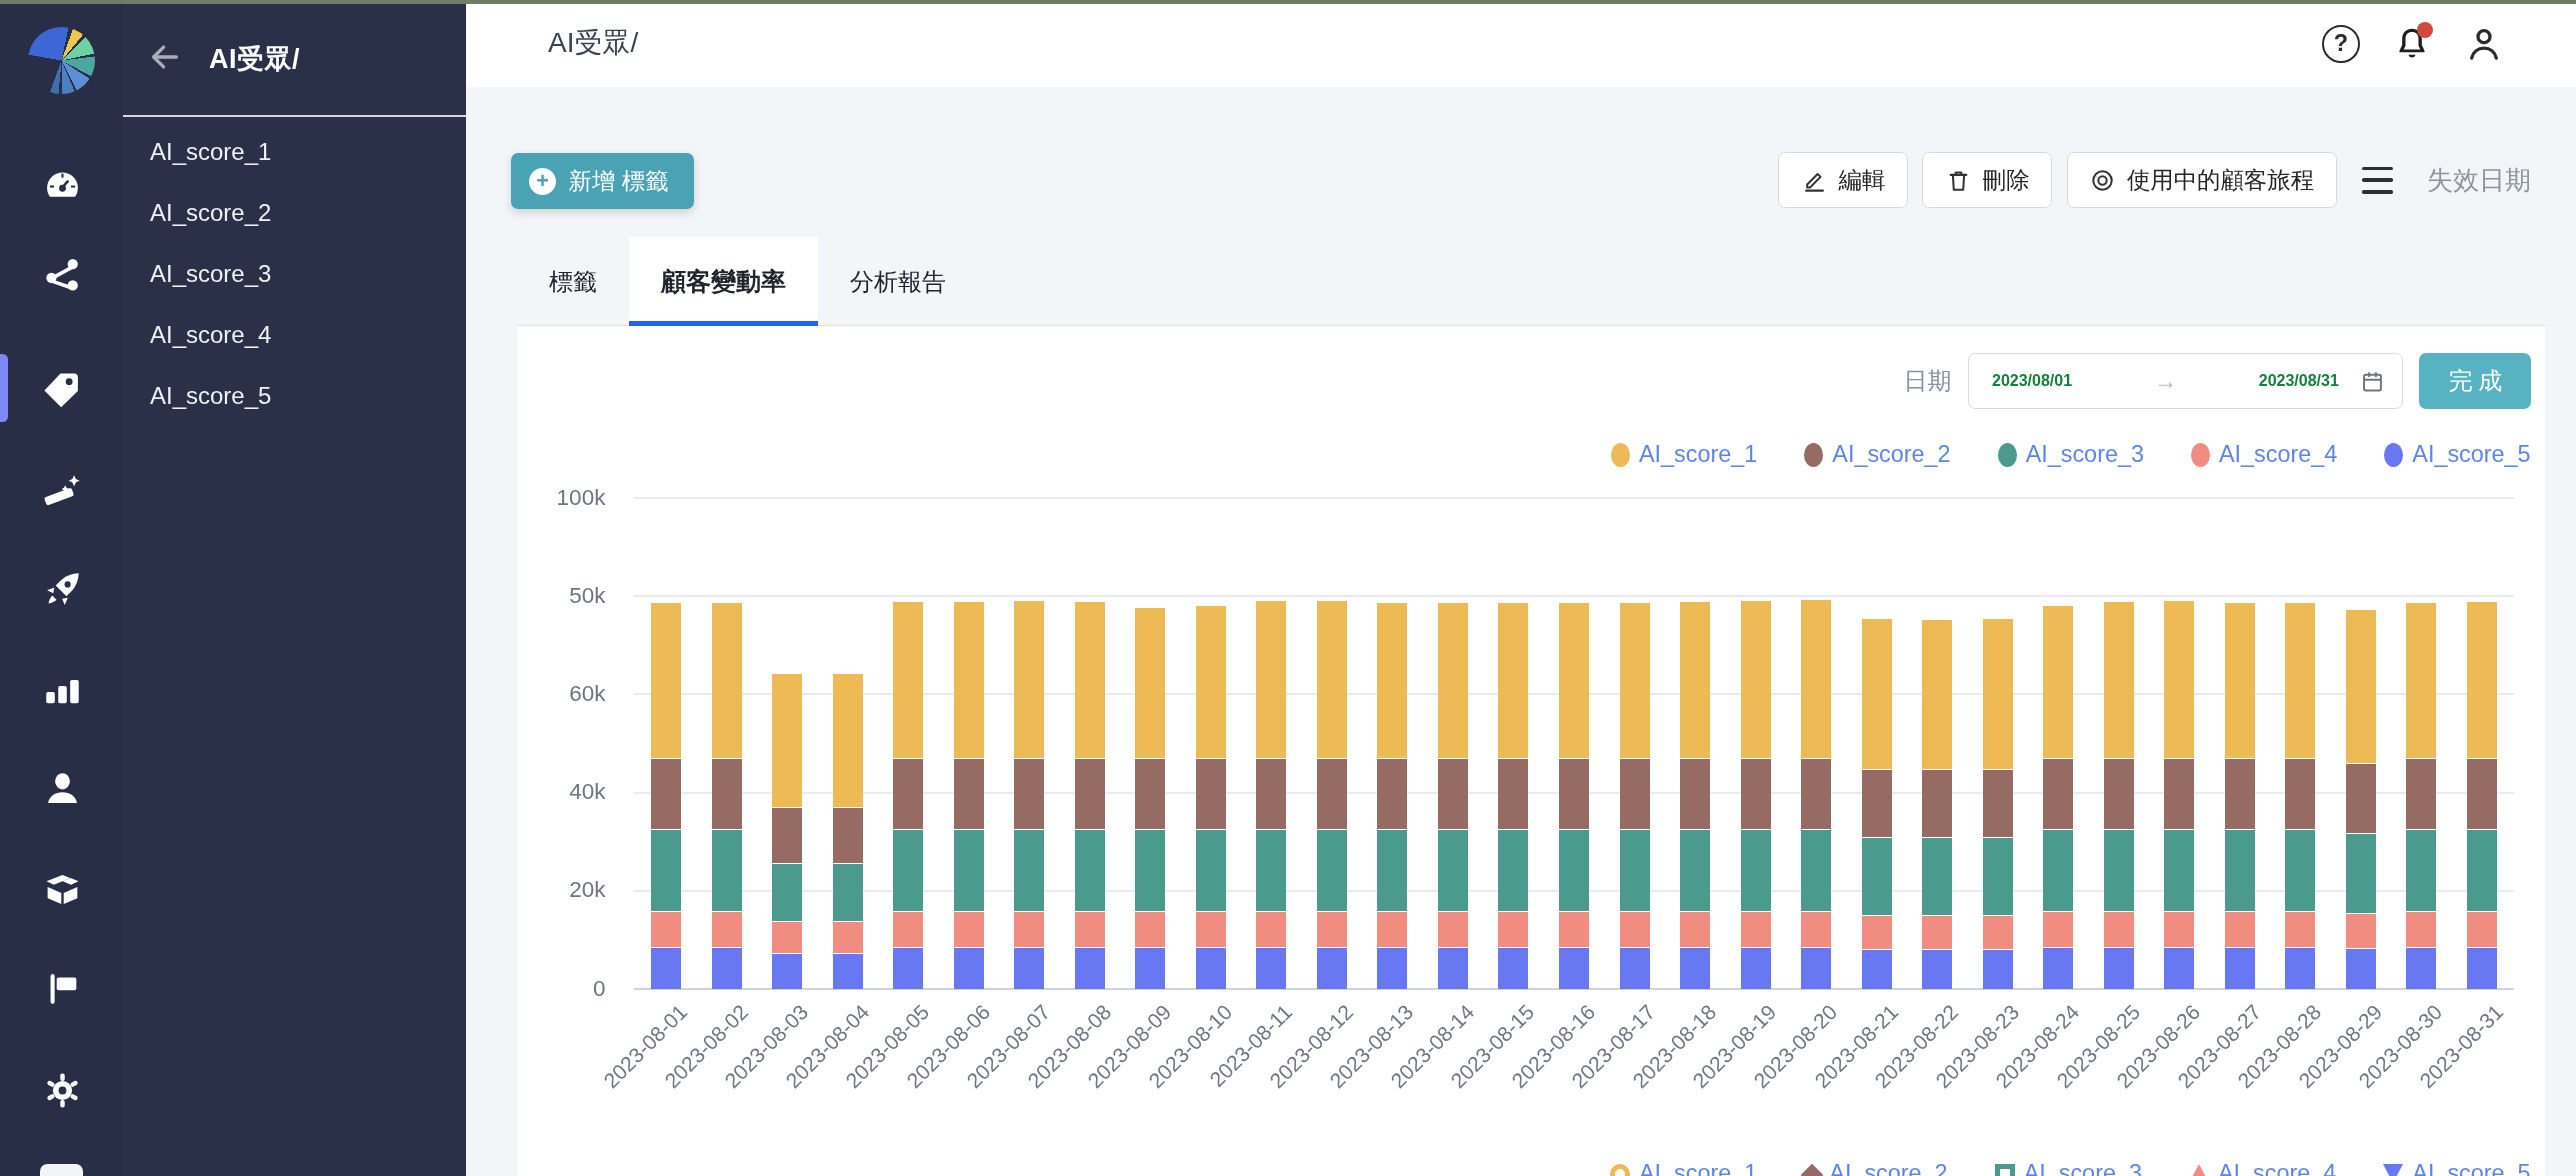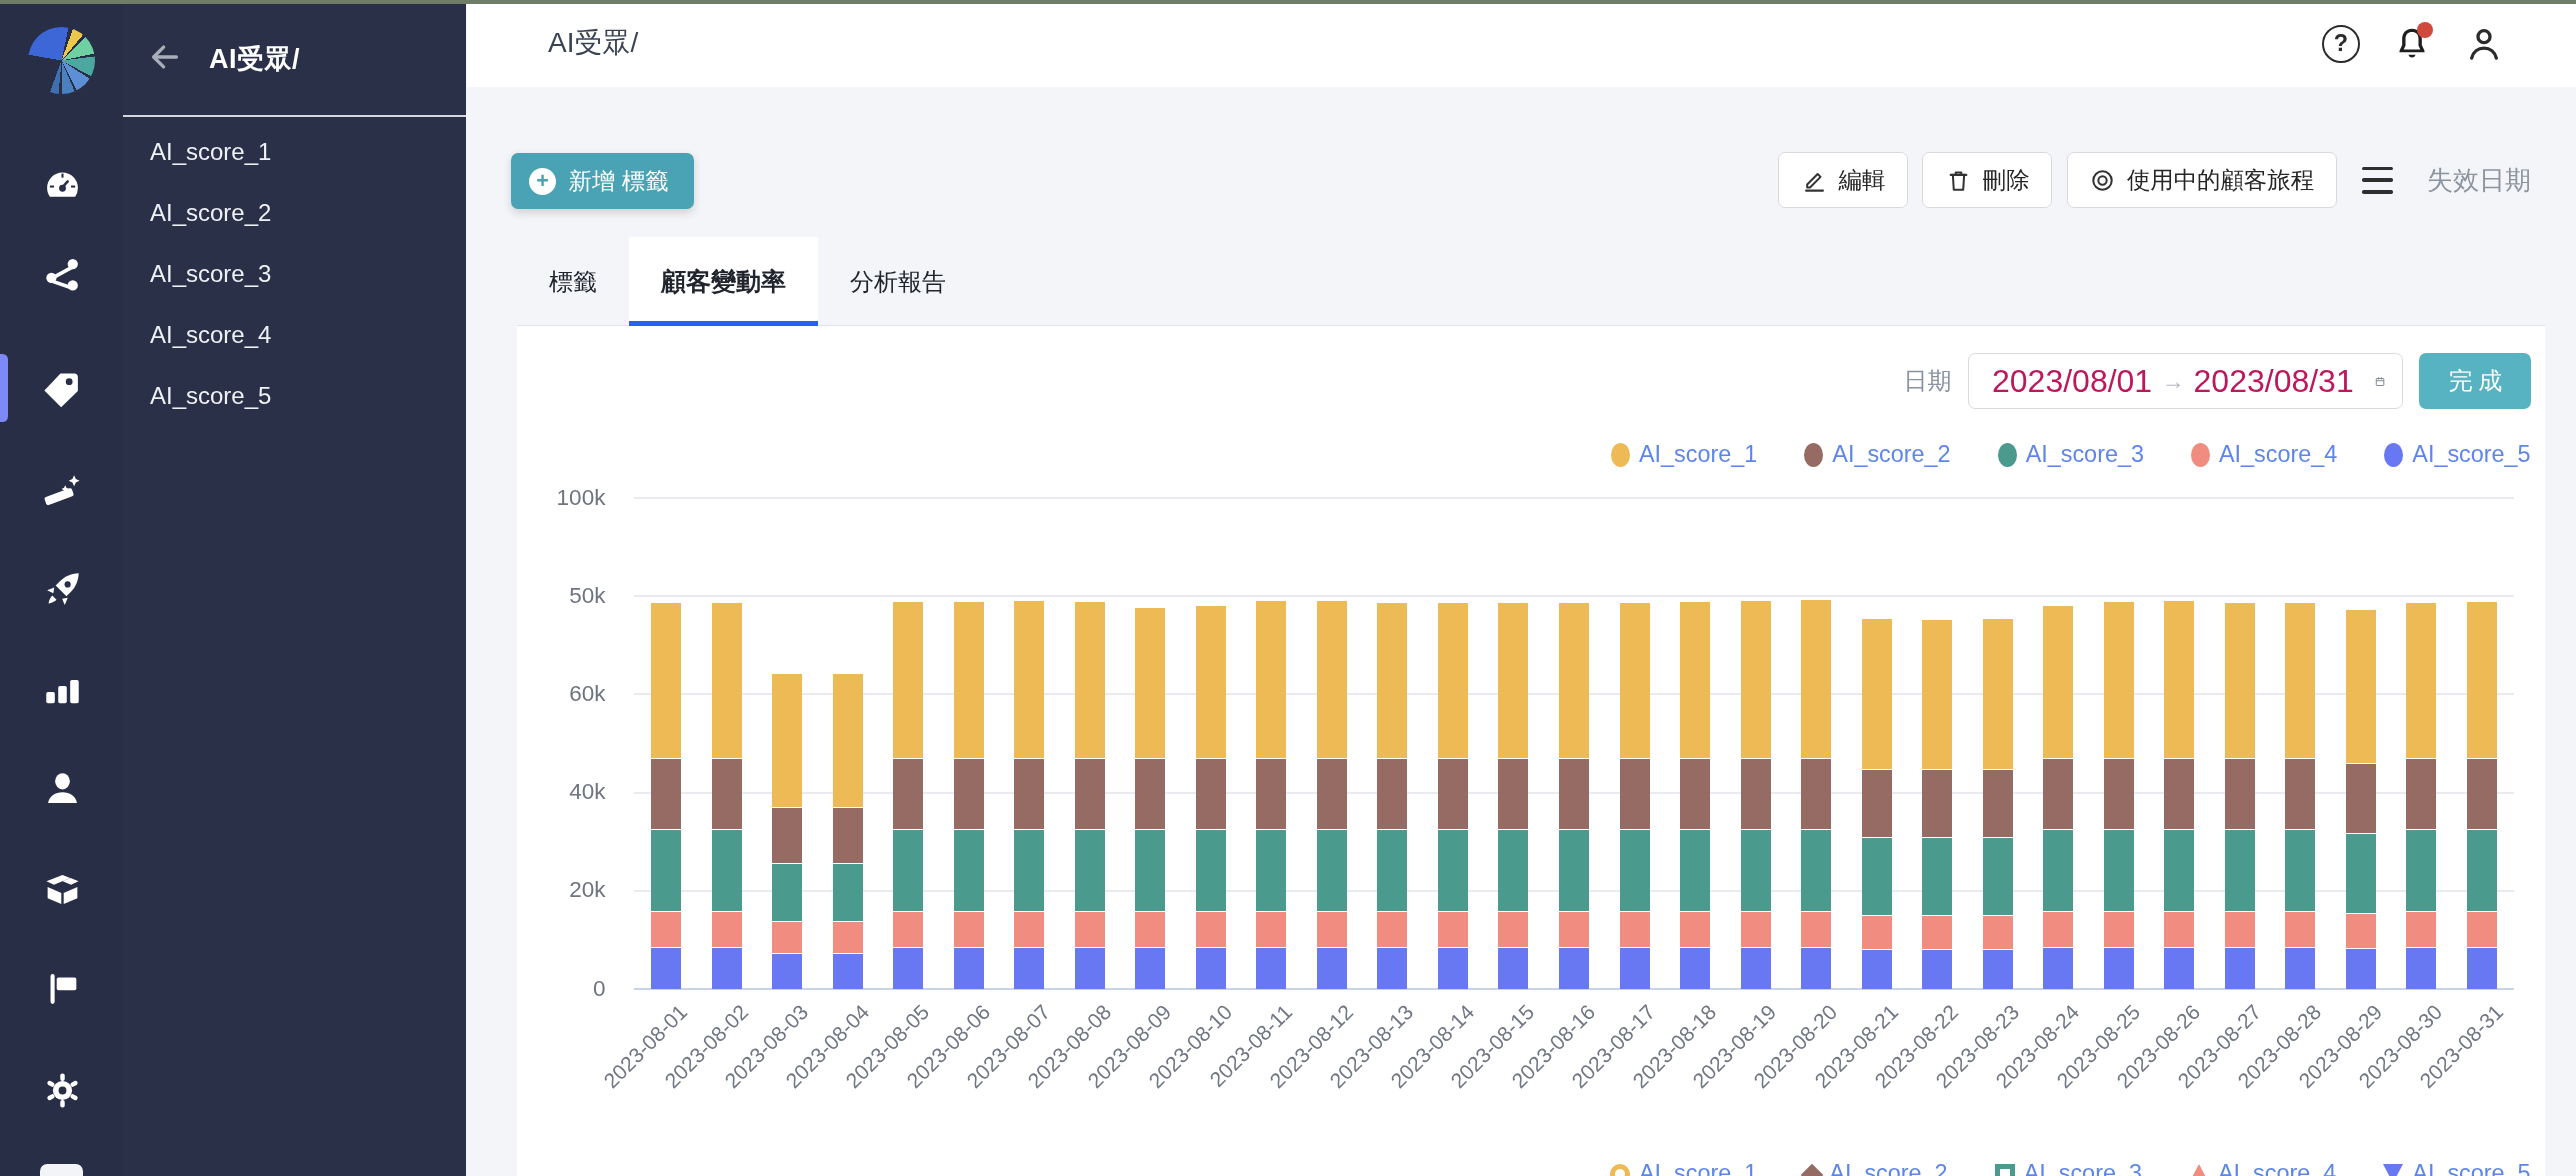--- a/index.html
+++ b/index.html
@@ -56,21 +56,21 @@
   .tab { position:relative; height:89px; line-height:89px; padding:0 32px; font-size:24px; color:#20242c; cursor:pointer; z-index:3; }
   .tab.active { background:#fff; font-weight:700; font-size:25px; }
   .tab.active::after { content:""; position:absolute; left:0; right:0; bottom:0; height:5.4px; background:#2463eb; }
 
   
   .card { position:absolute; left:50px; top:326px; right:31px; height:850px; background:#fff; }
   .date-row { position:absolute; top:27px; right:14.4px; display:flex; align-items:center; gap:16px; }
   .date-label { font-size:24px; color:#8a93a3; }
   .date-box { width:435px; height:56px; border:0.9px solid #d9d9d9; border-radius:7.2px; background:#fff; display:flex; align-items:center;
               padding:0 16px 0 23.4px; gap:9px; cursor:pointer; }
-  .date-val { font-size:32px; color:#be185d; }
+  .date-val { font-size:16px; color:#15803d;font-weight:bold; }
   .date-arrow { flex:1; text-align:center; font-size:23.4px; color:#b3b8c2; }
   .done-btn { width:112px; height:56px; background:#57b3c1; border:none; border-radius:7.2px; color:#fff; font-size:24px; letter-spacing:5.4px;
               padding-left:7.2px; cursor:pointer; }
 
   
   .legend-top { position:absolute; top:115px; right:14.4px; display:flex; align-items:center; gap:47px; }
   .lg-item { display:flex; align-items:center; gap:9px; cursor:pointer; }
   .lg-dot { width:19px; height:24px; border-radius:50%; }
   .lg-txt { font-size:23.4px; font-weight:500; color:#5d85ea; }
   .legend-bottom { position:absolute; top:834px; right:14.4px; display:flex; align-items:flex-start; gap:47px; }

